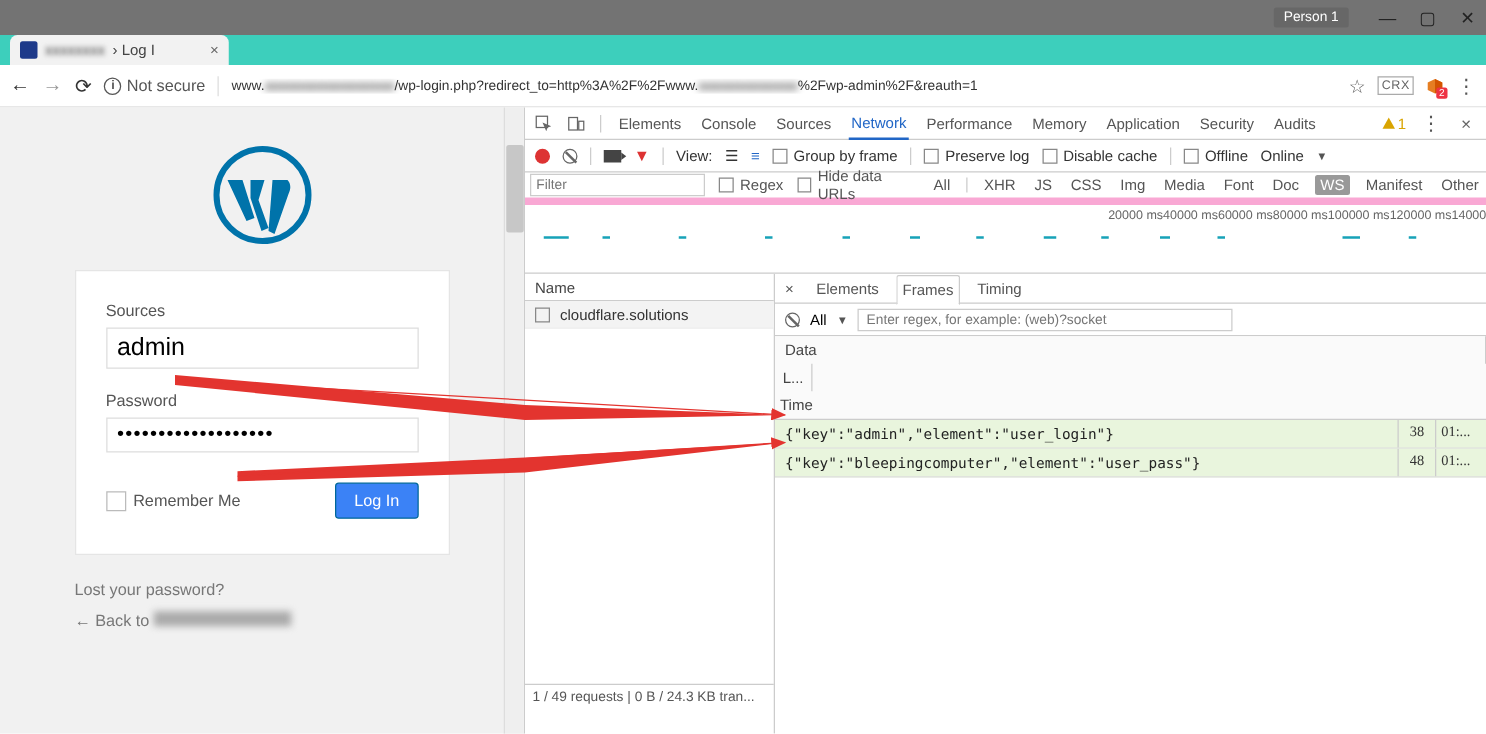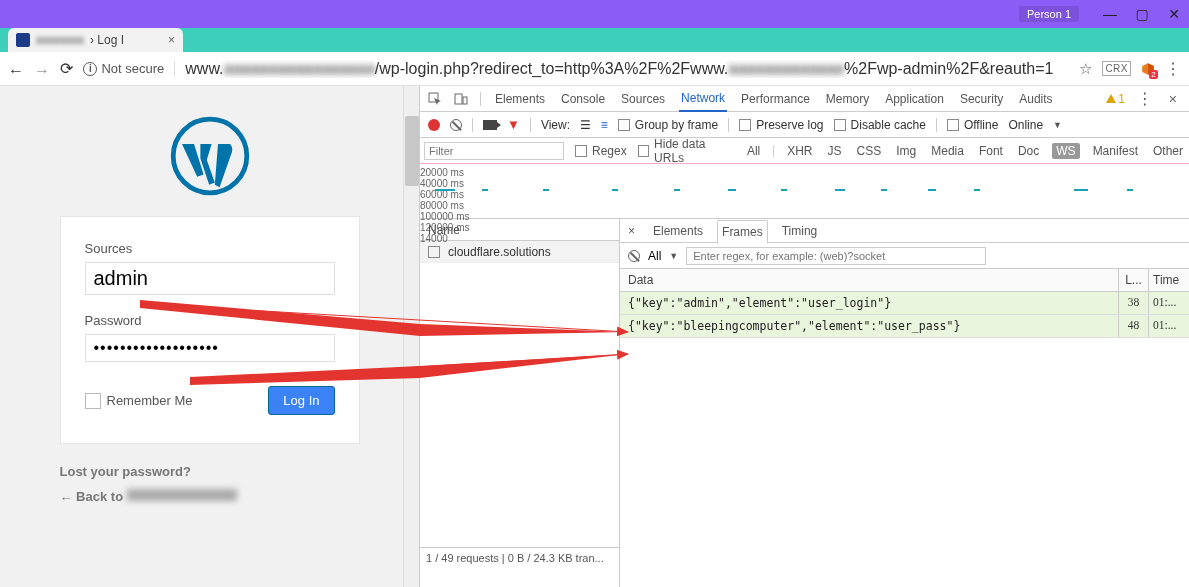--- a/index.html
+++ b/index.html
@@ -1,38 +1,38 @@
 <!DOCTYPE html>
 <html><head>
 <meta charset="utf-8">
 <style>
 * { box-sizing: border-box; margin: 0; padding: 0; }
 body { font-family: "Segoe UI", Arial, sans-serif; font-size: 12px; width: 1189px; height: 587px; overflow: hidden; background: #fff; }
 
 
-.titlebar { height: 28px; background: #8b5cf6; display: flex; align-items: center; justify-content: flex-end; padding-right: 8px; gap: 12px; }
+.titlebar { height: 28px; background: #737373; display: flex; align-items: center; justify-content: flex-end; padding-right: 8px; gap: 12px; }
 .profile-chip { font-size: 11px; color: #fff; background: rgba(0,0,0,.1); padding: 2px 8px; border-radius: 2px; }
 .win-btns { display: flex; gap: 18px; margin-left: 12px; color: #222; font-size: 14px; }
 .win-btn { width: 14px; text-align: center; cursor: pointer; }
 
 
 .tabstrip { height: 24px; background: #3dcfbc; display: flex; align-items: flex-end; }
 .tab { background: #f2f2f2; height: 24px; width: 175px; margin-left: 8px; border-radius: 6px 6px 0 0; display: flex; align-items: center; padding: 0 8px; font-size: 12px; color: #444; gap: 6px; }
 .favicon { width: 14px; height: 14px; background: #1e3a8a; border-radius: 2px; display: inline-block; }
 .blur-title { filter: blur(2px); max-width: 60px; overflow: hidden; white-space: nowrap; }
 .tab-x { margin-left: auto; color: #666; cursor: pointer; }
 .newtab { width: 18px; height: 18px; margin-left: 6px; }
 
 
 .ombar { height: 34px; background: #fff; border-bottom: 1px solid #e0e0e0; display: flex; align-items: center; padding: 0 8px; gap: 10px; }
 .nav-arrow { font-size: 16px; color: #999; cursor: pointer; }
 .nav-arrow.enabled { color: #333; }
 .insecure { display: flex; align-items: center; gap: 4px; color: #555; font-size: 13px; }
 .info-icon { width: 14px; height: 14px; border: 1.5px solid #555; border-radius: 50%; display: flex; align-items: center; justify-content: center; font-size: 10px; font-weight: bold; }
-.url { flex: 1; font-size: 16px; color: #333; white-space: nowrap; overflow: hidden; }
+.url { flex: 1; font-size: 11px; color: #333; white-space: nowrap; overflow: hidden; }
 .url .blur { filter: blur(3px); }
 .ext-row { display: flex; align-items: center; gap: 10px; color: #555; }
 .star { font-size: 15px; }
 .chr-badge { font-size: 10px; border: 1px solid #aaa; padding: 1px 2px; color: #666; letter-spacing: .5px; }
 .cube-icon { width: 14px; height: 14px; position: relative; }
 .cube-icon svg { width: 14px; height: 14px; }
 .cube-badge { position: absolute; bottom: -3px; right: -3px; background: #e34; color: #fff; font-size: 8px; width: 9px; height: 9px; border-radius: 2px; text-align: center; line-height: 9px; }
 .dots { font-size: 16px; color: #555; cursor: pointer; }
 
 
@@ -45,21 +45,21 @@
 .wp-logo { width: 80px; height: 80px; margin-bottom: 20px; }
 .wp-form { background: #fff; width: 300px; padding: 24px 24px 28px; border: 1px solid #e5e5e5; }
 .wp-label { font-size: 13px; color: #555; margin-bottom: 6px; display: block; }
 .wp-input { width: 100%; font-size: 20px; padding: 4px 8px; border: 1px solid #ddd; margin-bottom: 18px; font-family: Arial; }
 .wp-pass { letter-spacing: 1px; font-size: 16px; }
 .wp-row { display: flex; align-items: center; justify-content: space-between; margin-top: 6px; }
 .wp-remember { display: flex; align-items: center; gap: 6px; font-size: 13px; color: #555; }
 .wp-check { width: 16px; height: 16px; border: 1px solid #bbb; }
 .wp-submit { background: #3b82f6; color: #fff; border: 1px solid #006799; padding: 6px 14px; border-radius: 3px; font-size: 13px; cursor: pointer; }
 .wp-links { width: 300px; margin-top: 20px; font-size: 13px; color: #777; }
-.wp-links p { margin-bottom: 10px; font-weight: bold; }
+.wp-links p { margin-bottom: 10px; }
 .wp-links .blur { filter: blur(3px); display: inline-block; width: 110px; height: 12px; background: #aaa; }
 
 
 .devtools { flex: 1; display: flex; flex-direction: column; border-left: 1px solid #ccc; background: #fff; }
 .dt-tabs { height: 26px; border-bottom: 1px solid #ccc; display: flex; align-items: center; padding: 0 8px; gap: 12px; font-size: 12px; color: #555; }
 .dt-tabs .sp { width: 1px; height: 14px; background: #ccc; }
 .dt-tab { cursor: pointer; padding: 5px 2px; }
 .dt-tab.active { color: #2166c6; border-bottom: 2px solid #2166c6; }
 .dt-warn { margin-left: auto; color: #d9a400; display: flex; align-items: center; gap: 2px; }
 .dt-warn-ico { width: 0; height: 0; border-left: 5px solid transparent; border-right: 5px solid transparent; border-bottom: 9px solid #d9a400; }
@@ -69,44 +69,44 @@
 .rec-dot { width: 12px; height: 12px; background: #d33; border-radius: 50%; }
 .ban-icon { width: 12px; height: 12px; border: 1.5px solid #666; border-radius: 50%; position: relative; }
 .ban-icon::after { content: ""; position: absolute; width: 12px; height: 1.5px; background: #666; top: 5px; left: 0; transform: rotate(45deg); }
 .cam-icon { width: 14px; height: 10px; background: #444; position: relative; }
 .cam-icon::after { content: ""; position: absolute; right: -4px; top: 2px; border-left: 4px solid #444; border-top: 3px solid transparent; border-bottom: 3px solid transparent; }
 .funnel { color: #d33; font-size: 13px; }
 .chk { width: 12px; height: 12px; border: 1px solid #888; display: inline-block; margin-right: 2px; }
 .lbl { display: flex; align-items: center; gap: 3px; }
 .tri-down { font-size: 9px; color: #555; }
 
-.dt-filter { height: 26px; border-bottom: 1px solid #f9a8d4; display: flex; align-items: center; padding: 0 4px; gap: 11px; font-size: 12px; color: #555; flex-wrap: nowrap; }
+.dt-filter { height: 26px; border-bottom: 6px solid #f9a8d4; display: flex; align-items: center; padding: 0 4px; gap: 11px; font-size: 12px; color: #555; flex-wrap: nowrap; }
 .filter-input { width: 140px; border: 1px solid #ccc; padding: 2px 4px; font-size: 11px; }
 .ftype { cursor: pointer; padding: 0 2px; }
 .ftype.ws { background: #999; color: #fff; border-radius: 2px; padding: 1px 4px; }
 
 .waterfall { height: 55px; border-bottom: 1px solid #ccc; position: relative; font-size: 10px; color: #666; }
-.wf-ticks { display: flex; justify-content: flex-end; padding-top: 3px; flex-direction: column; }
+.wf-ticks { display: flex; justify-content: flex-end; padding-top: 3px; }
 .wf-marks { position: absolute; left: 0; right: 0; top: 25px; height: 20px; }
 .wf-dash { position: absolute; height: 2px; background: #17a2b8; }
 
 .dt-lower { flex: 1; display: flex; overflow: hidden; }
 .reqlist { width: 200px; border-right: 1px solid #ccc; display: flex; flex-direction: column; }
 .reqlist-head { height: 22px; border-bottom: 1px solid #ccc; padding: 4px 8px; font-size: 12px; color: #444; }
 .reqrow { height: 22px; border-bottom: 1px solid #eee; padding: 3px 8px; font-size: 12px; color: #333; display: flex; align-items: center; gap: 6px; background: #f3f3f3; }
 .reqlist-footer { margin-top: auto; height: 40px; border-top: 1px solid #ccc; padding: 4px 6px; font-size: 11px; color: #555; white-space: nowrap; overflow: hidden; }
 
 .detail { flex: 1; display: flex; flex-direction: column; }
 .detail-tabs { height: 24px; border-bottom: 1px solid #ccc; display: flex; align-items: center; gap: 10px; padding: 0 8px; font-size: 12px; color: #555; }
 .detail-tabs .dx { cursor: pointer; padding-right: 4px; }
 .dtab { padding: 4px 4px; cursor: pointer; }
 .dtab.active { border: 1px solid #ccc; border-bottom: 1px solid #fff; background: #fff; border-radius: 2px 2px 0 0; position: relative; top: 1px; }
 .detail-filter { height: 26px; border-bottom: 1px solid #ccc; display: flex; align-items: center; gap: 8px; padding: 0 8px; font-size: 12px; }
 .regex-input { flex: 1; max-width: 300px; border: 1px solid #ccc; padding: 2px 6px; font-size: 11px; color: #888; }
-.data-head { display: flex; border-bottom: 1px solid #ccc; font-size: 12px; color: #444; background: #fafafa; }
+.data-head { display: flex; border-bottom: 1px solid #ccc; font-size: 12px; color: #444; background: #fafafa; flex-direction: column; }
 .col-data { flex: 1; padding: 4px 8px; border-right: 1px solid #ccc; }
 .col-len { width: 30px; padding: 4px 4px; border-right: 1px solid #ccc; text-align: center; }
 .col-time { width: 40px; padding: 4px 4px; }
 .data-row { display: flex; border-bottom: 1px solid #ddd; font-size: 11.5px; font-family: Consolas, monospace; background: #e9f5dd; }
 .data-row .col-data { color: #222; }
 .data-row .col-len, .data-row .col-time { font-family: "Segoe UI"; color: #333; }
 
 
 .arrow-svg { position: absolute; top: 0; left: 0; width: 100%; height: 100%; pointer-events: none; z-index: 50; }
 

